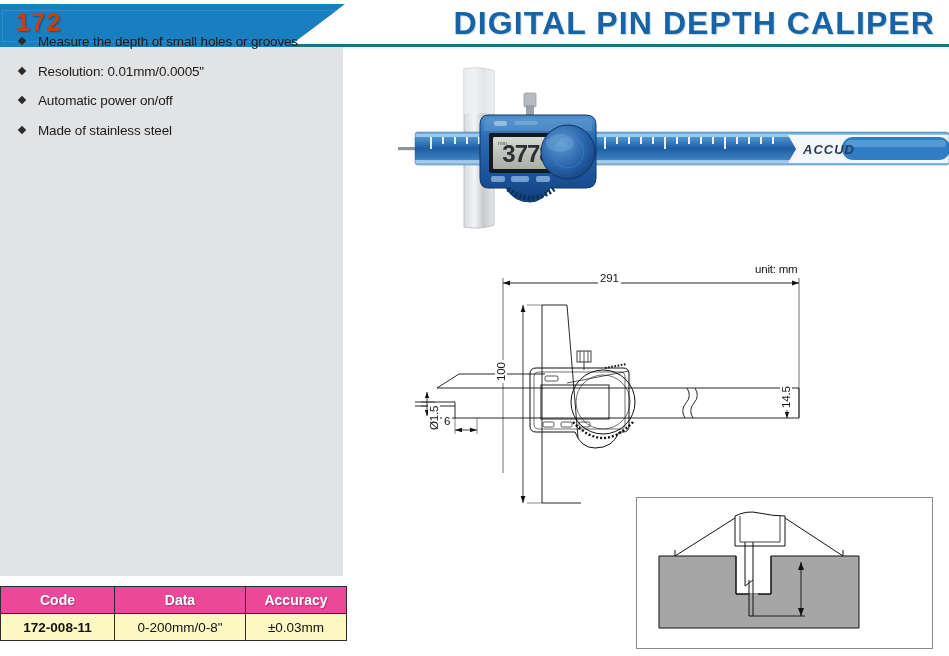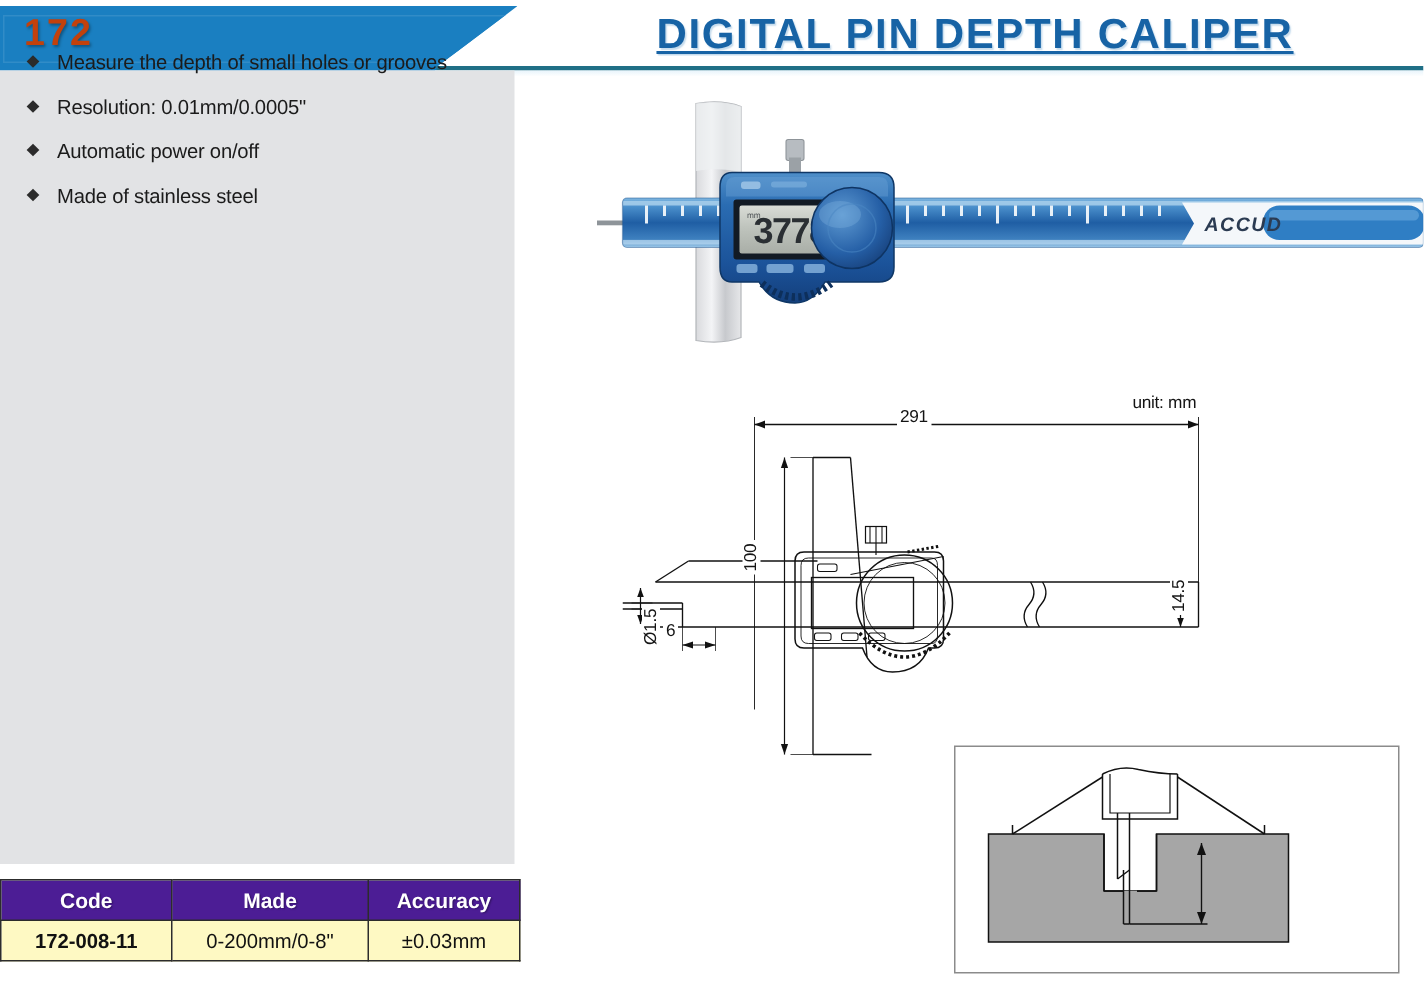--- a/index.html
+++ b/index.html
@@ -27,27 +27,26 @@
   }
   .banner-num{
     position:absolute;left:16px;top:9px;
     color:#c2410c;font-size:25px;font-weight:bold;
     letter-spacing:1.4px;
     text-shadow:1px 1px 2px rgba(0,0,0,0.35);
     line-height:26px;
   }
   .title{
     position:absolute;left:365px;top:9px;width:570px;
-    text-align:center;
+    text-align:right;
     color:#1763a5;
-    font-size:28px;font-weight:bold;
+    font-size:32px;font-weight:bold;
     letter-spacing:1.1px;
     line-height:28px;
     text-shadow:1px 1px 1px rgba(150,190,220,0.55);
-    text-decoration:underline;
   }
   .head-rule{
     position:absolute;left:0;top:44px;width:949px;height:3px;
     background:linear-gradient(to right,#1a7fc1 0,#1a7fc1 290px,#1f6f86 292px,#1f6f86 949px);
   }
   .head-rule-soft{
     position:absolute;left:290px;top:47px;width:659px;height:4px;
     background:linear-gradient(to bottom,#e8f4fb,#ffffff);
   }
 
@@ -82,21 +81,21 @@
     table-layout:fixed;
   }
   .spec-table th,.spec-table td{
     border:1px solid #2c2c2c;
     text-align:center;
     height:26px;
     font-size:13.5px;
     padding:0;
   }
   .spec-table th{
-    background:#4c1d95;color:#ffffff;font-weight:bold;
+    background:#ec4899;color:#ffffff;font-weight:bold;
     text-shadow:1px 1px 1px rgba(0,0,0,0.28);
     font-size:14px;
   }
   .spec-table td{background:#fef9c3;color:#111111;}
   .spec-table td.code{font-weight:bold;}
   .col-code{width:113px;}
   .col-range{width:130px;}
   .col-acc{width:100px;}
 
   
@@ -157,21 +156,21 @@
     <li>
       <span class="dia"></span>
       <span>Made of stainless steel</span>
     </li>
   </ul>
 
   <table class="spec-table">
     <thead>
       <tr>
         <th class="col-code">Code</th>
-        <th class="col-range">Made</th>
+        <th class="col-range">Data</th>
         <th class="col-acc">Accuracy</th>
       </tr>
     </thead>
     <tbody>
       <tr>
         <td class="code">172-008-11</td>
         <td>0-200mm/0-8"</td>
         <td>±0.03mm</td>
       </tr>
     </tbody>

